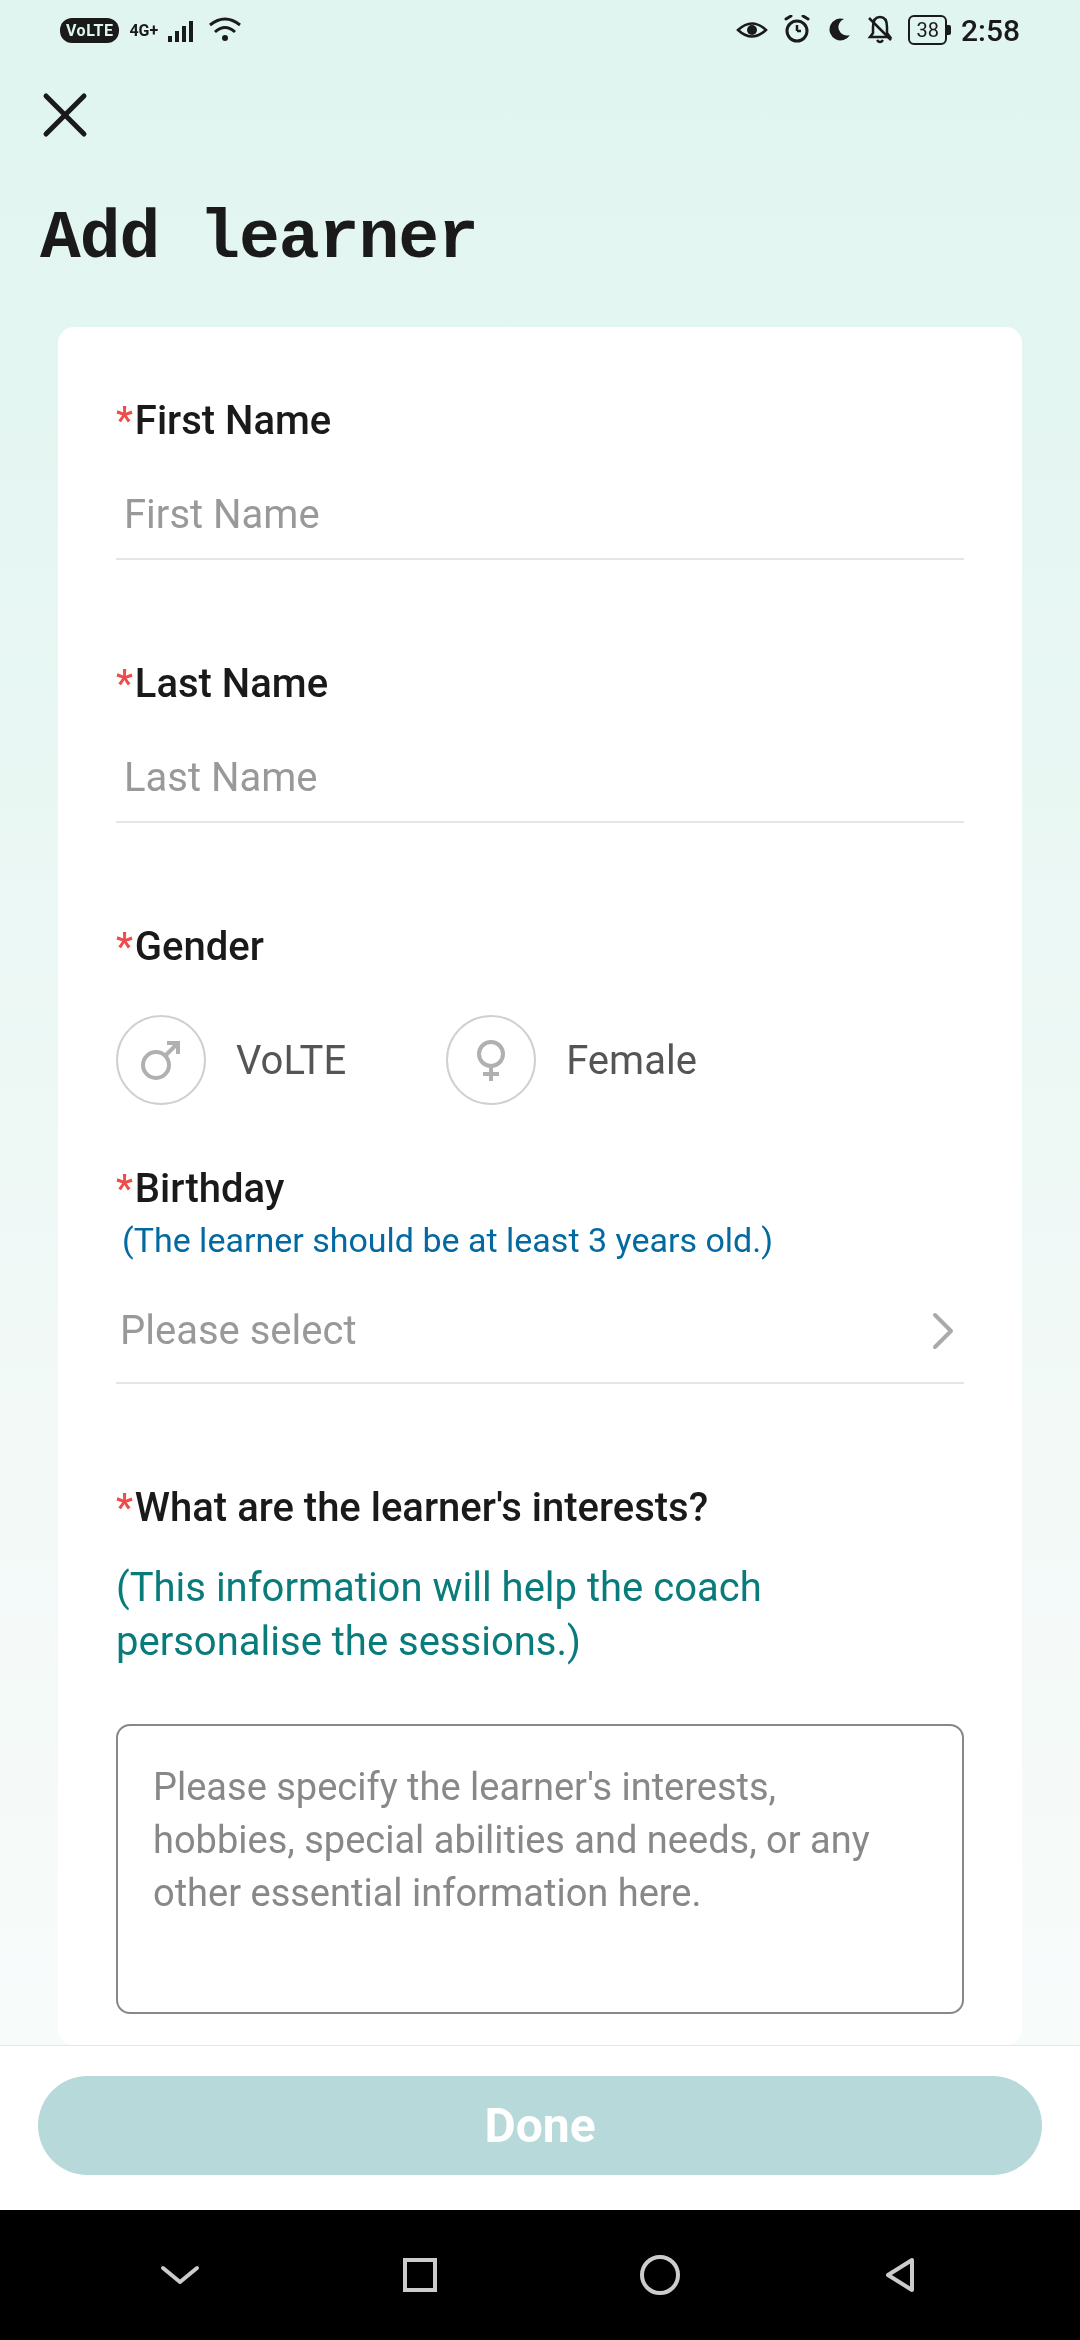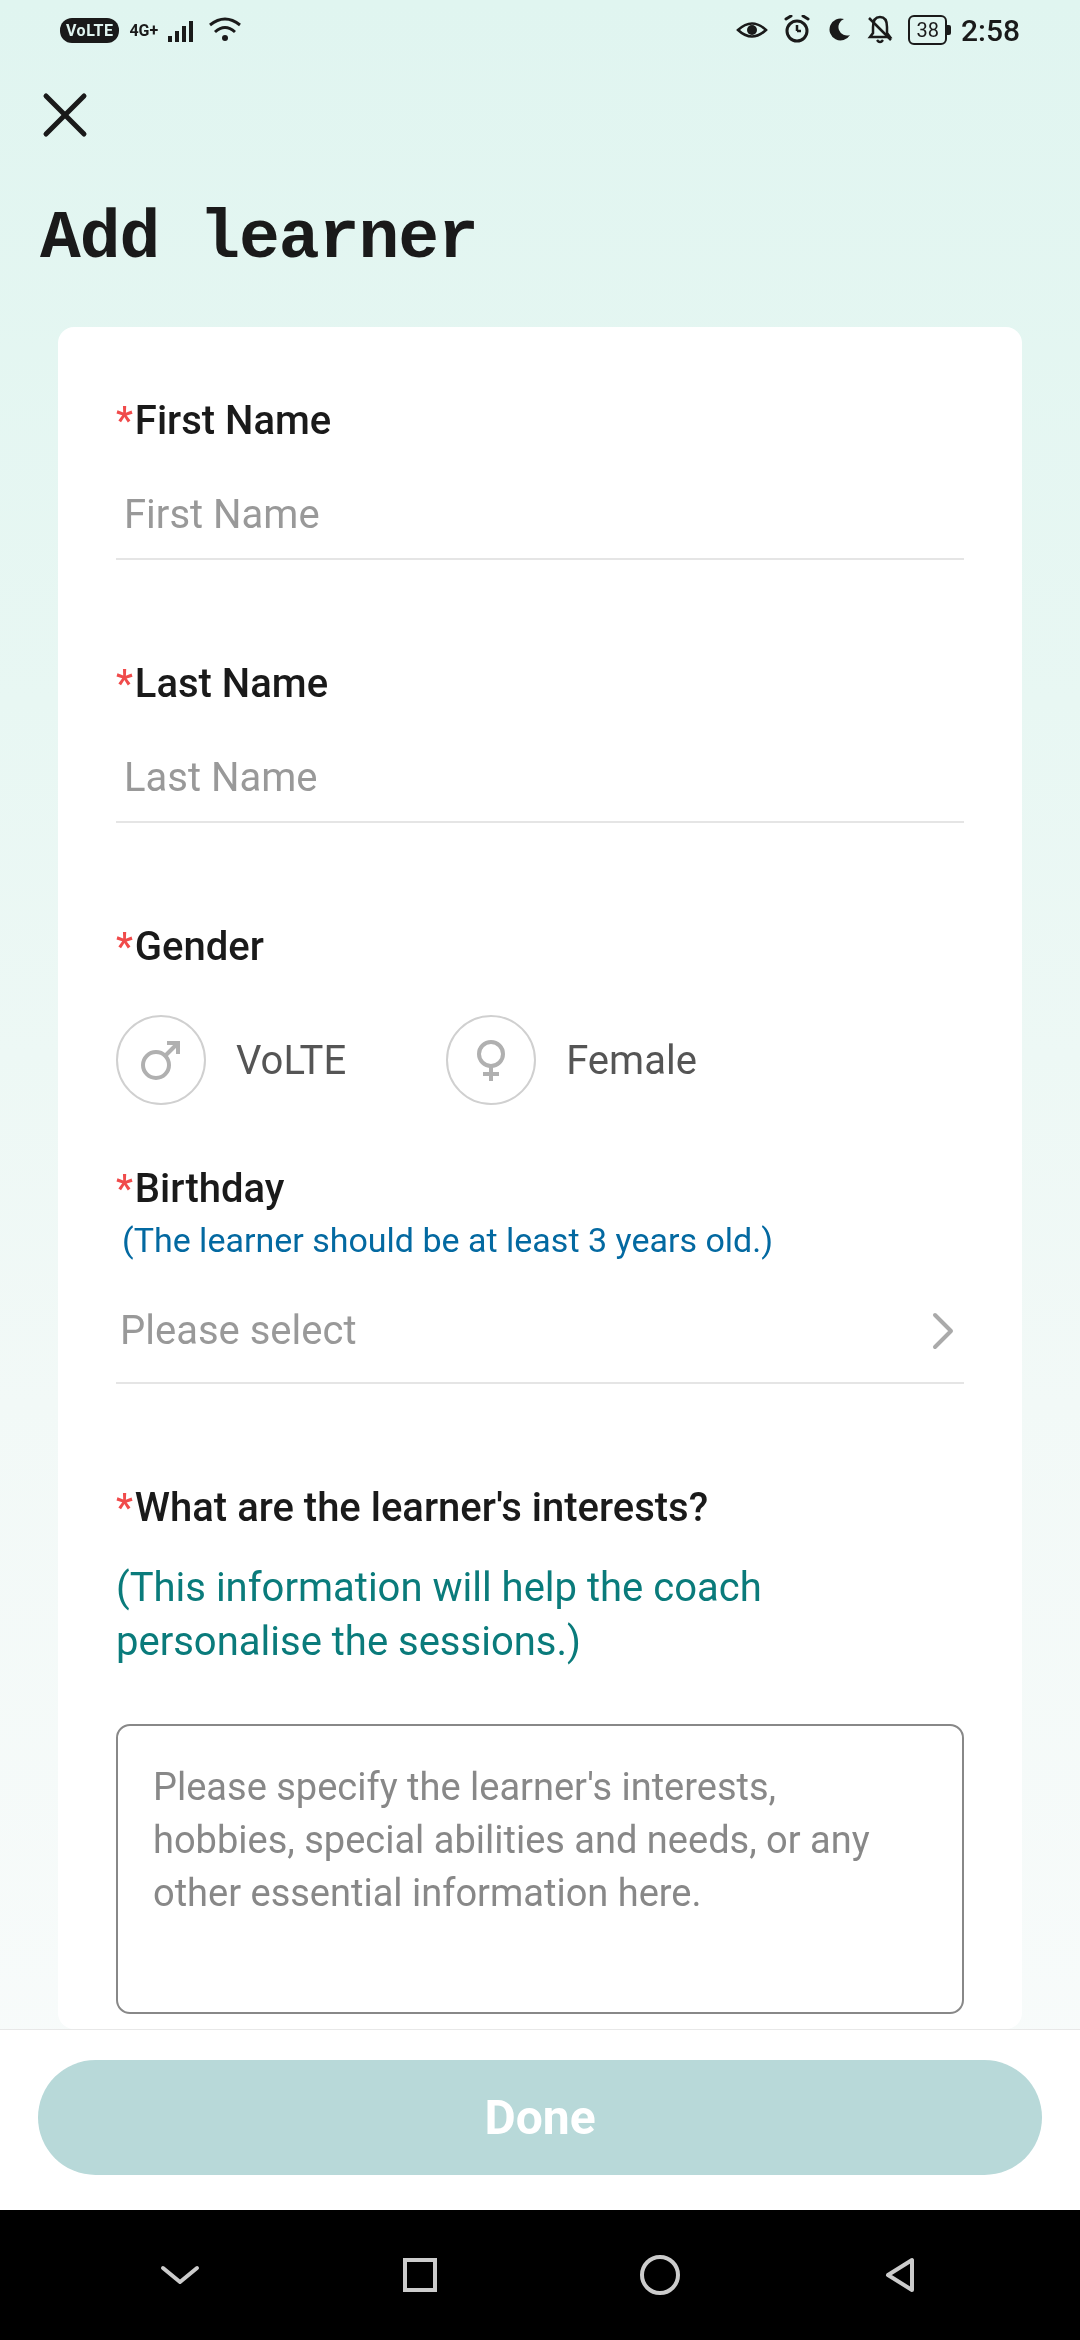--- a/index.html
+++ b/index.html
@@ -224,21 +224,21 @@
     }
     
     .footer-bar {
       background: #ffffff;
       border-top: 1px solid #e8e8e8;
       padding: 30px 38px 35px 38px;
     }
     
     .done-btn {
       width: 100%;
-      height: 115px;
+      height: 99px;
       border: none;
       border-radius: 58px;
       background: #b8d9d9;
       color: #ffffff;
       font-size: 48px;
       font-weight: 700;
       cursor: pointer;
     }
     
     .nav-bar {

